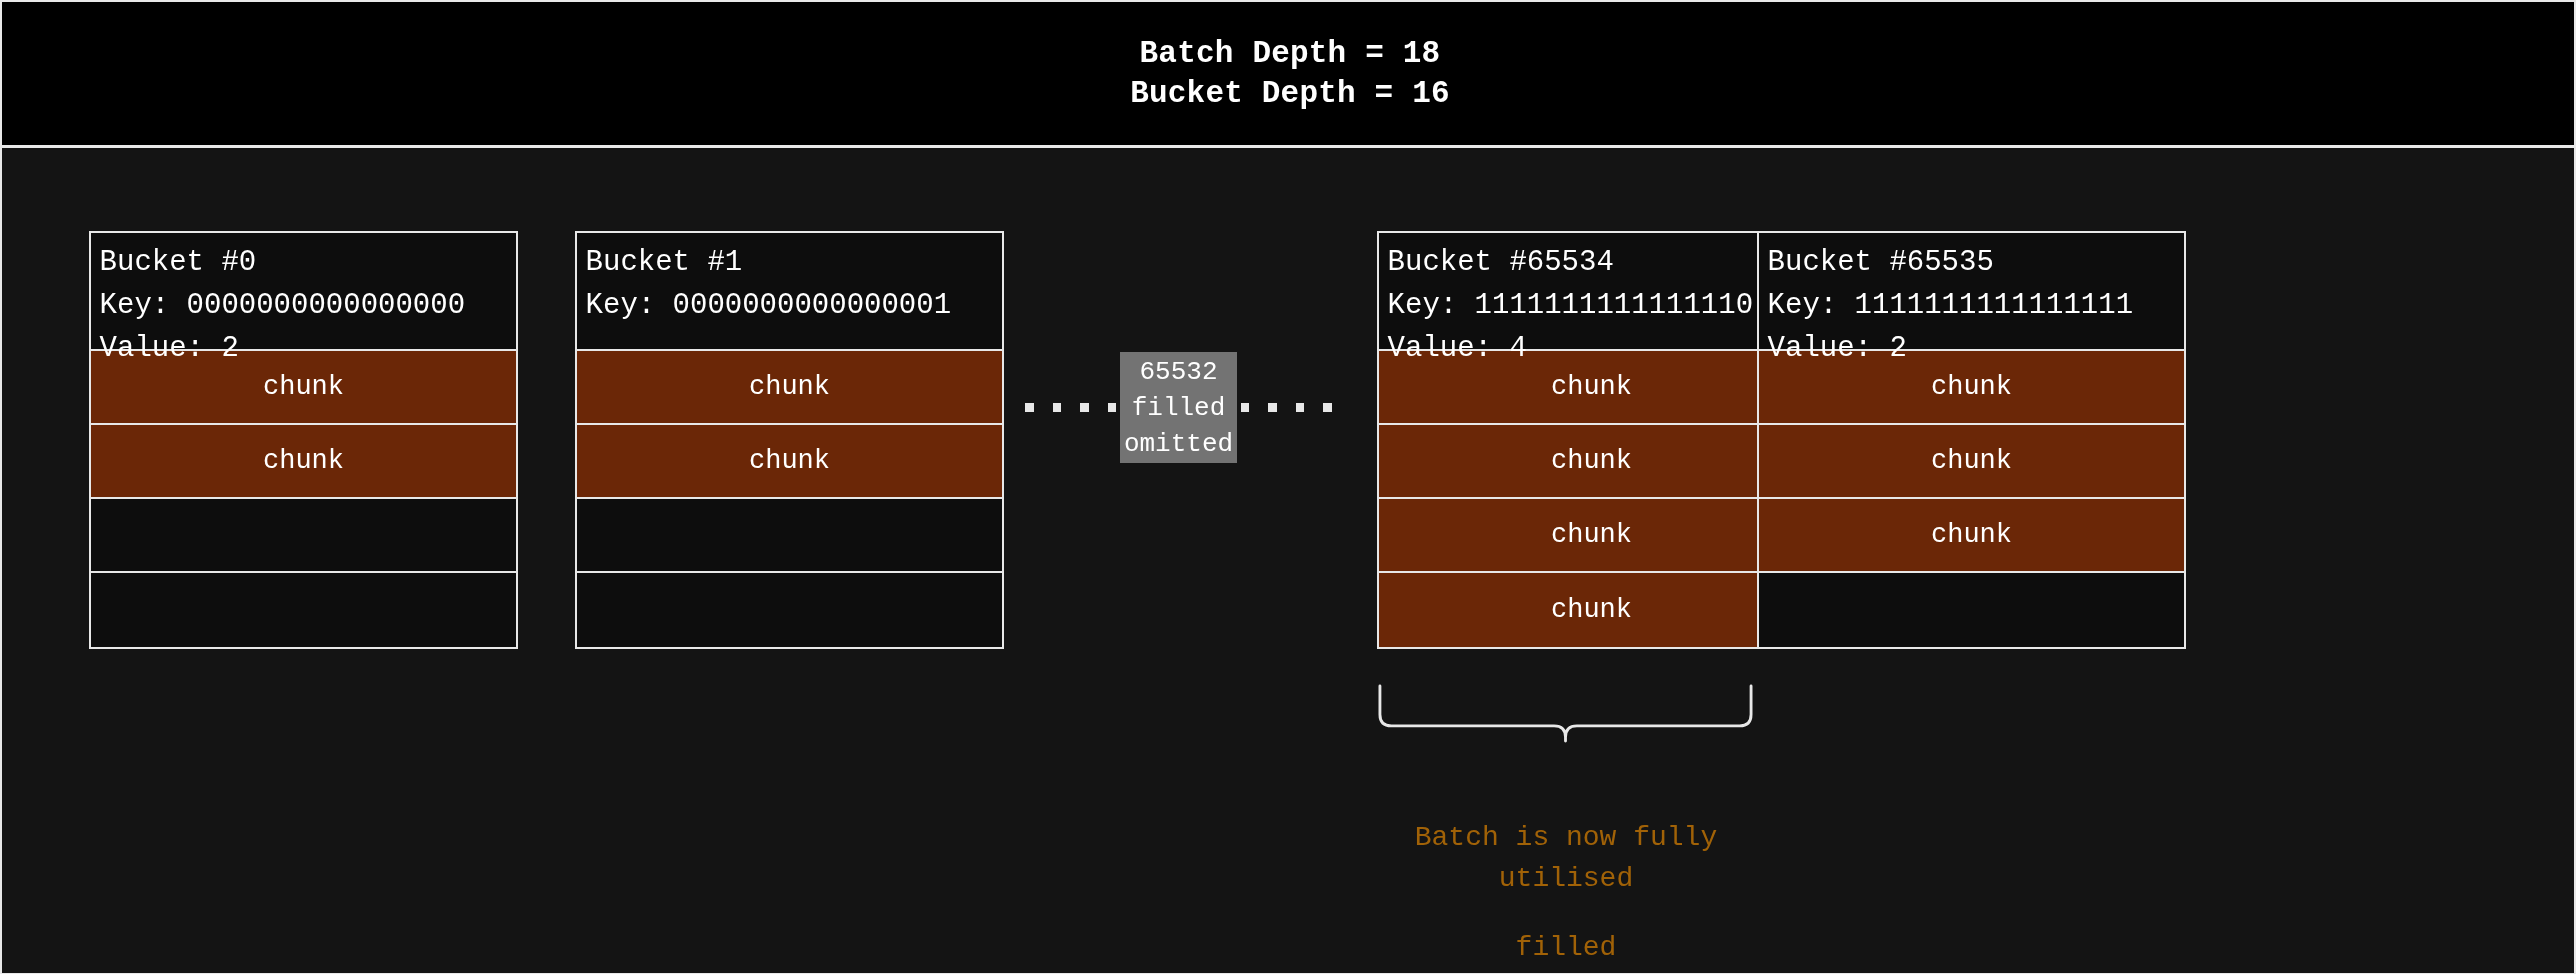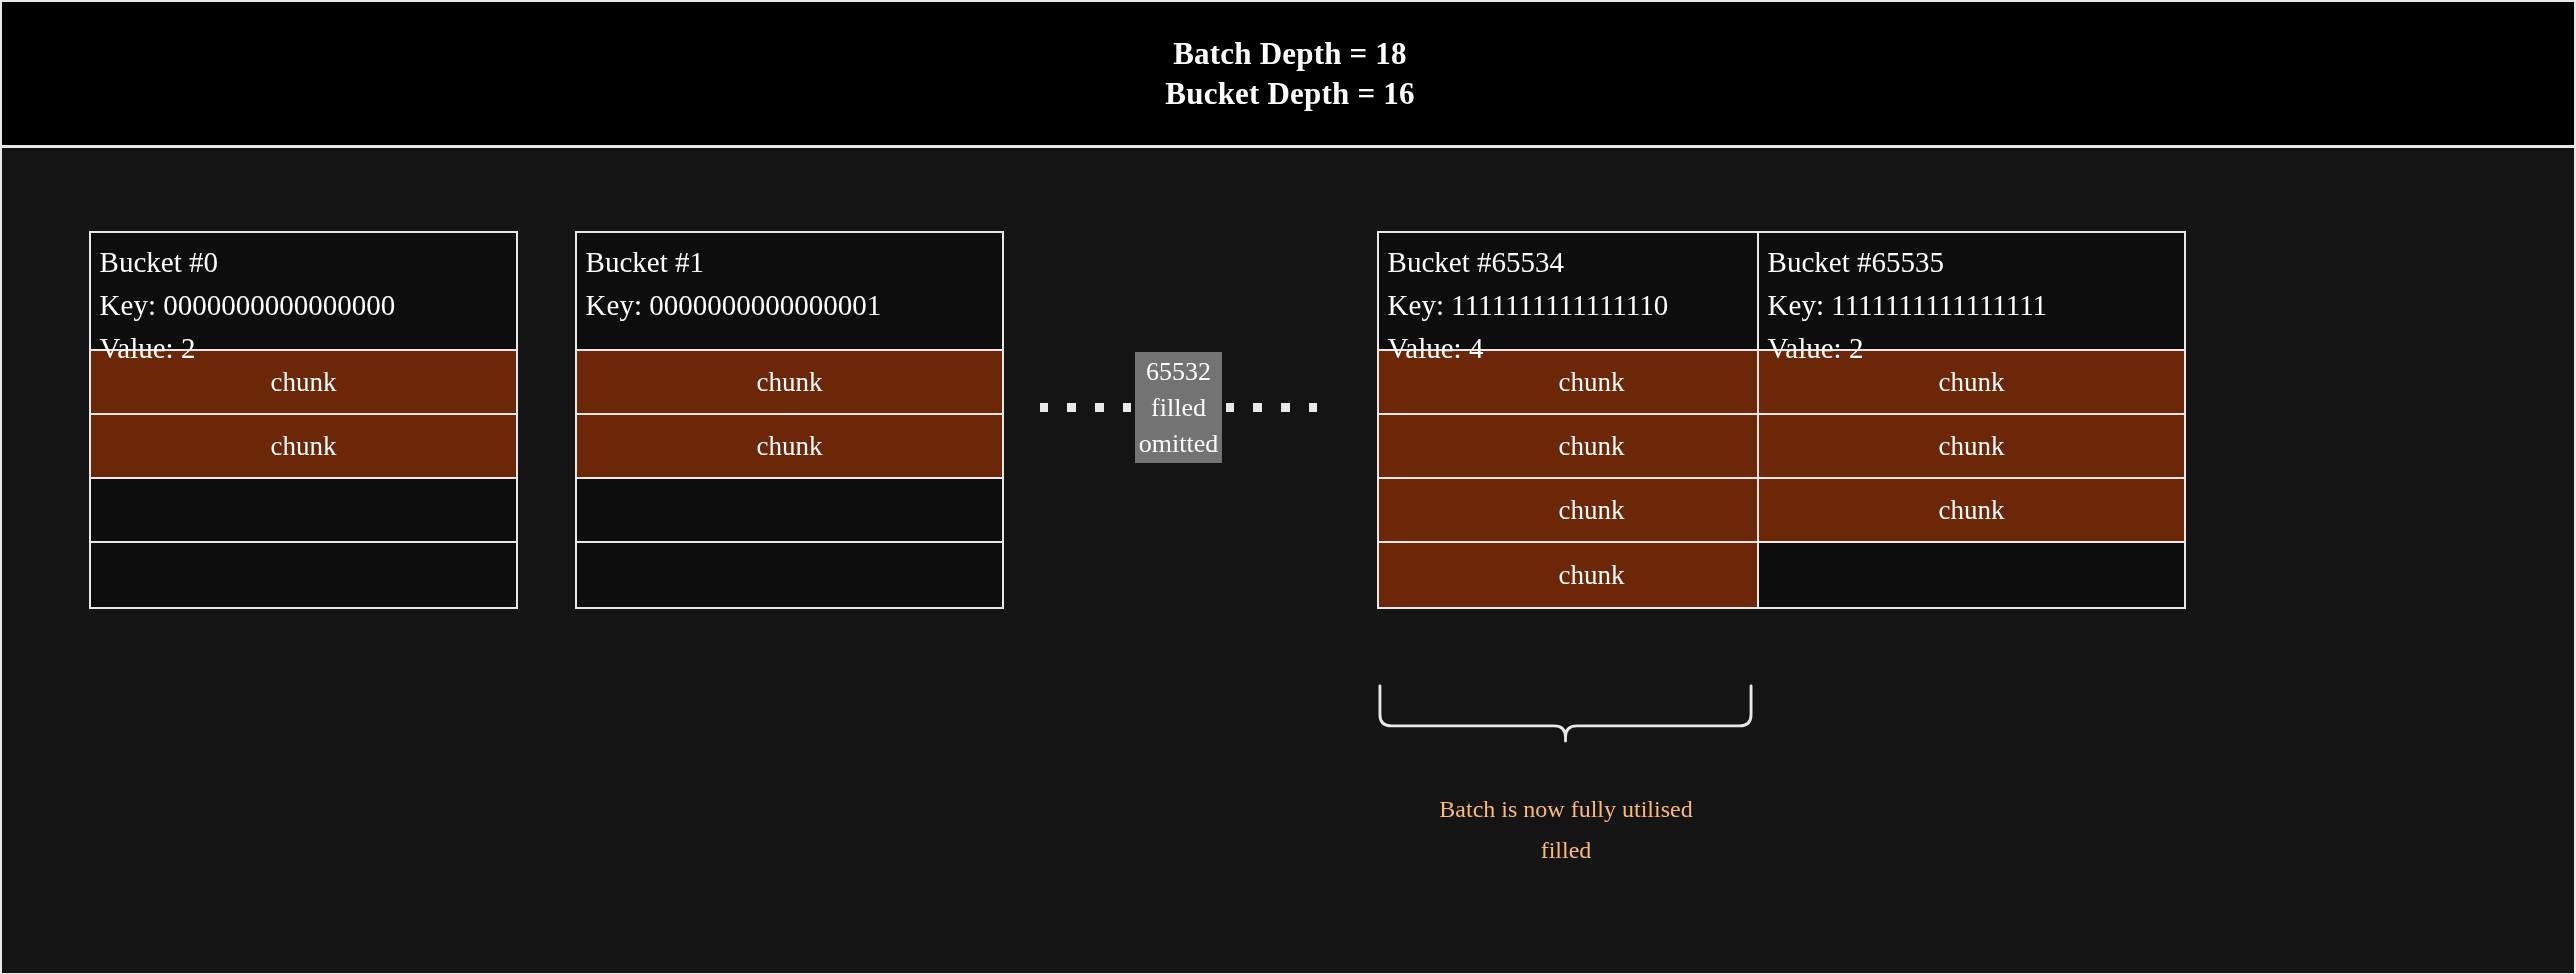--- a/index.html
+++ b/index.html
@@ -7,21 +7,21 @@
     padding: 0;
     background: #0a0a0a;
   }
   #canvas {
     position: relative;
     width: 2576px;
     height: 975px;
     background: #141414;
     border: 2.9px solid #e8e8e8;
     box-sizing: border-box;
-    font-family: Liberation Serif, serif;
+    font-family: Liberation Mono, monospace;
     overflow: hidden;
   }
 
   
   #header-bar {
     position: absolute;
     left: 0;
     top: 0;
     width: 2576px;
     height: 146px;
@@ -56,21 +56,21 @@
     height: 118px;
     box-sizing: border-box;
   }
   .bucket-line {
     color: #ffffff;
     font-size: 29px;
     line-height: 43px;
     white-space: nowrap;
   }
   .slot {
-    height: 64px;
+    height: 74px;
     border-bottom: 2.9px solid #e8e8e8;
     box-sizing: border-box;
     display: flex;
     align-items: center;
     justify-content: center;
     background: #0d0d0d;
   }
   .slot:last-child {
     border-bottom: none;
   }
@@ -131,23 +131,24 @@
     height: 59px;
   }
   #caption {
     position: absolute;
     left: 1344px;
     top: 787px;
     width: 440px;
     text-align: center;
   }
   .caption-line {
-    color: #fdba74;
-    font-size: 24px;
+    color: #a16207;
+    font-size: 28px;
     line-height: 41px;
+    margin-top: 28px;
   }
 </style>
 </head>
 <body>
 
 <div id="canvas">
 
   <div id="header-bar">
     <div class="header-line">Batch Depth = 18</div>
     <div class="header-line">Bucket Depth = 16</div>

